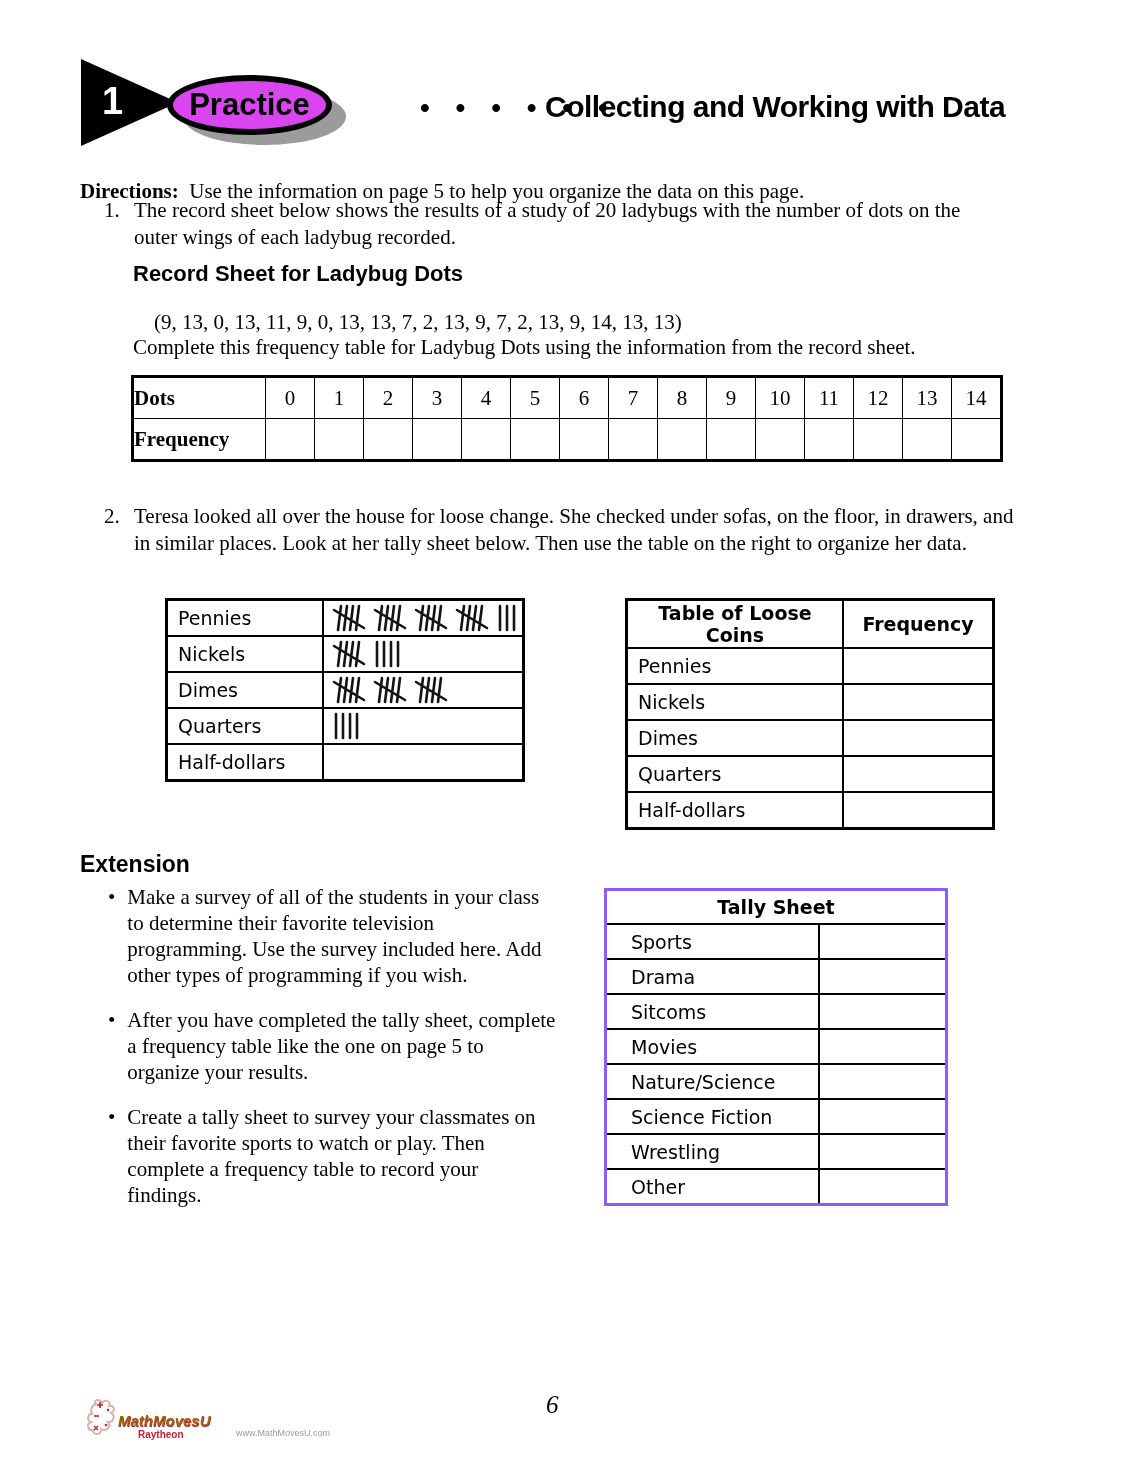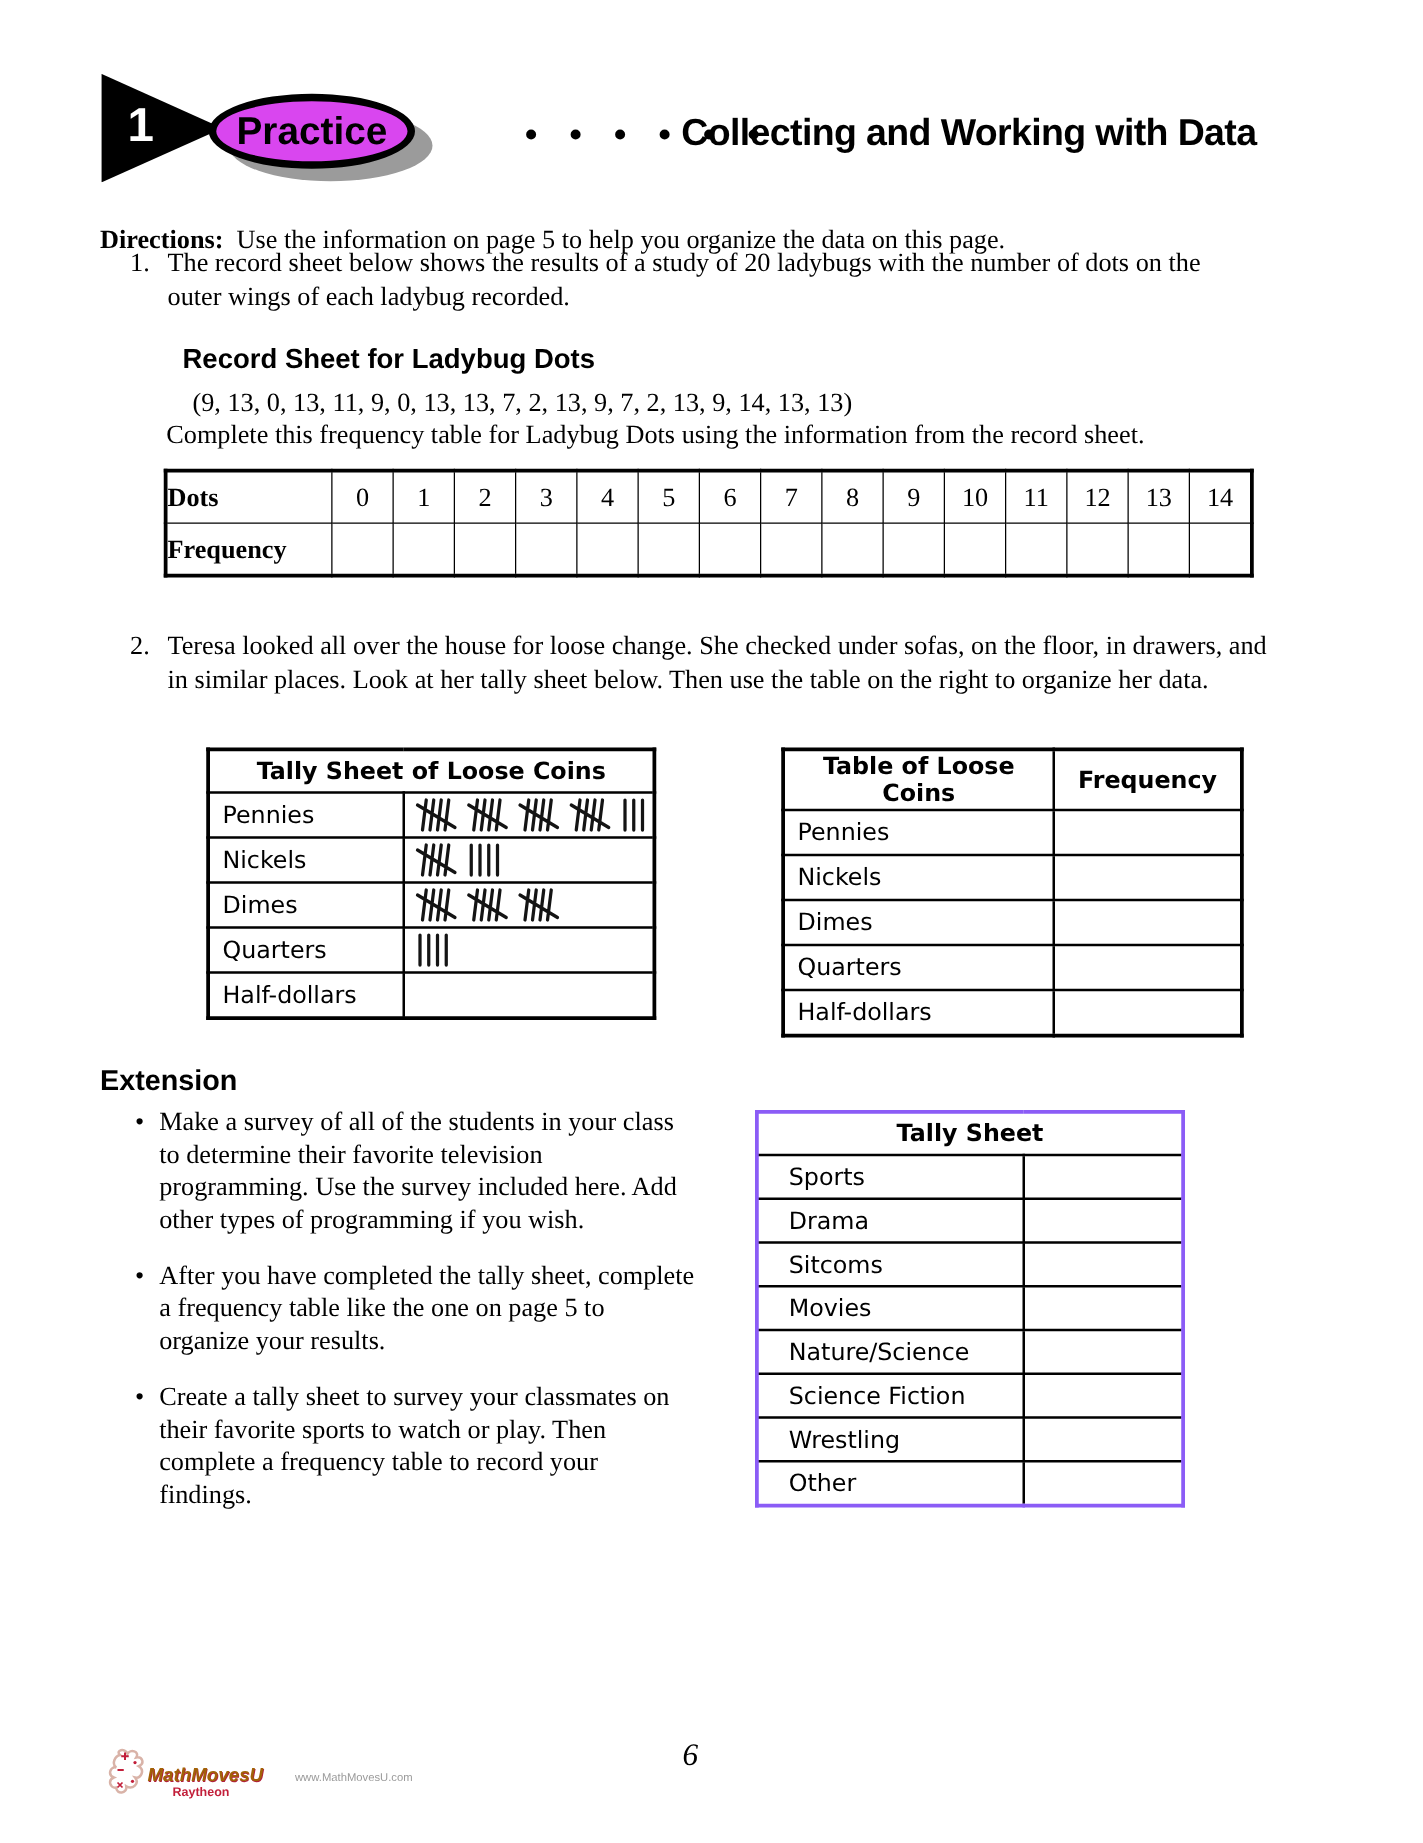--- a/index.html
+++ b/index.html
@@ -38,21 +38,21 @@
 
   
   .directions { position:absolute; left:80px; top:158px; font-size:21px; }
   .directions b { font-weight:bold; }
   .qblock { position:absolute; display:flex; }
   .q1 { left:104px; top:197px; width:900px; }
   .q2 { left:104px; top:503px; width:915px; }
   .qnum { width:30px; flex:0 0 30px; font-size:21px; line-height:27px; }
   .qtext { flex:1; font-size:21px; line-height:27px; }
 
-  .record-title { position:absolute; left:133px; top:261px; font:bold 22px "Liberation Sans", sans-serif; margin:13px;text-align:right; }
+  .record-title { position:absolute; left:133px; top:261px; font:bold 22px "Liberation Sans", sans-serif; margin:0;text-align:right; }
   .record-data  { position:absolute; left:138px; top:294px; font-size:21px; margin:16px; }
   .instruction  { position:absolute; left:133px; top:335px; font-size:21px; margin:0; }
 
   
   table { border-collapse:collapse; }
   .freq-table {
     position:absolute; left:131px; top:375px; table-layout:fixed;
     border:3px solid #000;
   }
   .freq-table td, .freq-table th { border:1.5px solid #000; height:38px; font-size:21px; }
@@ -98,21 +98,21 @@
   .logo .main {
     position:absolute; left:32px; top:16px;
     font:bold italic 15px "Liberation Sans", sans-serif; color:#a16207;
     text-shadow:0.5px 0.5px 0 #b21e3e;
   }
   .logo .sub {
     position:absolute; left:52px; top:33px;
     font:bold 10px "Liberation Sans", sans-serif; color:#c21f3a;
   }
   .logo .url {
-    position:absolute; left:150px; top:21px;
+    position:absolute; left:150px; top:32px;
     font:9px "Liberation Sans", sans-serif; color:#9a9a9a;
   }
 </style>
 </head>
 <body>
 
 <div class="page">
 
   <div class="tri">
     <span>1</span>
@@ -175,23 +175,20 @@
       </tbody>
   </table>
 
   <div class="qblock q2">
     <span class="qnum">2.</span>
     <div class="qtext">Teresa looked all over the house for loose change.  She checked under sofas, on the floor, in drawers, and in similar places.  Look at her tally sheet below.  Then use the table on the right to organize her data.</div>
   </div>
 
   <table class="coin-tally hand">
     <tbody id="coin-tally-body">
-      <tr>
-        <th colspan="2">Tally Sheet of Loose Coins</th>
-      </tr>
     <tr>
           <td class="lbl">Pennies</td>
           <td class="tly">
             <div class="tally-wrap">
               <svg width="34" height="28">
                 <path d="M9 2 L6 26 M15 2 L12 26 M21 2 L18 26 M27 2 L24 26 M2 6 L32 24" stroke="#141414" stroke-width="2.6" stroke-linecap="round" fill="none"></path>
               </svg>
               <svg width="34" height="28">
                 <path d="M9 2 L6 26 M15 2 L12 26 M21 2 L18 26 M27 2 L24 26 M2 6 L32 24" stroke="#141414" stroke-width="2.6" stroke-linecap="round" fill="none"></path>
               </svg>

